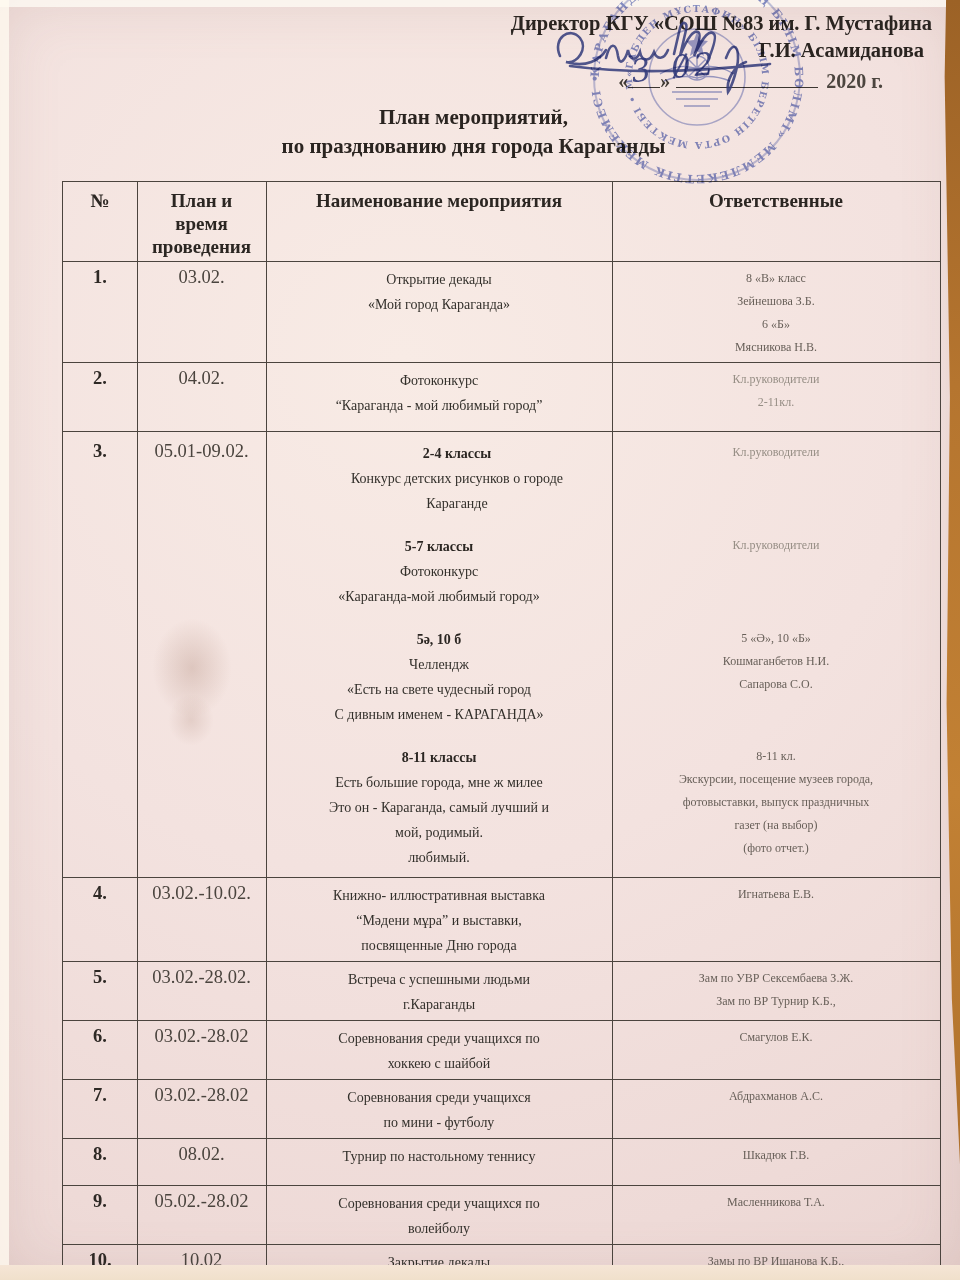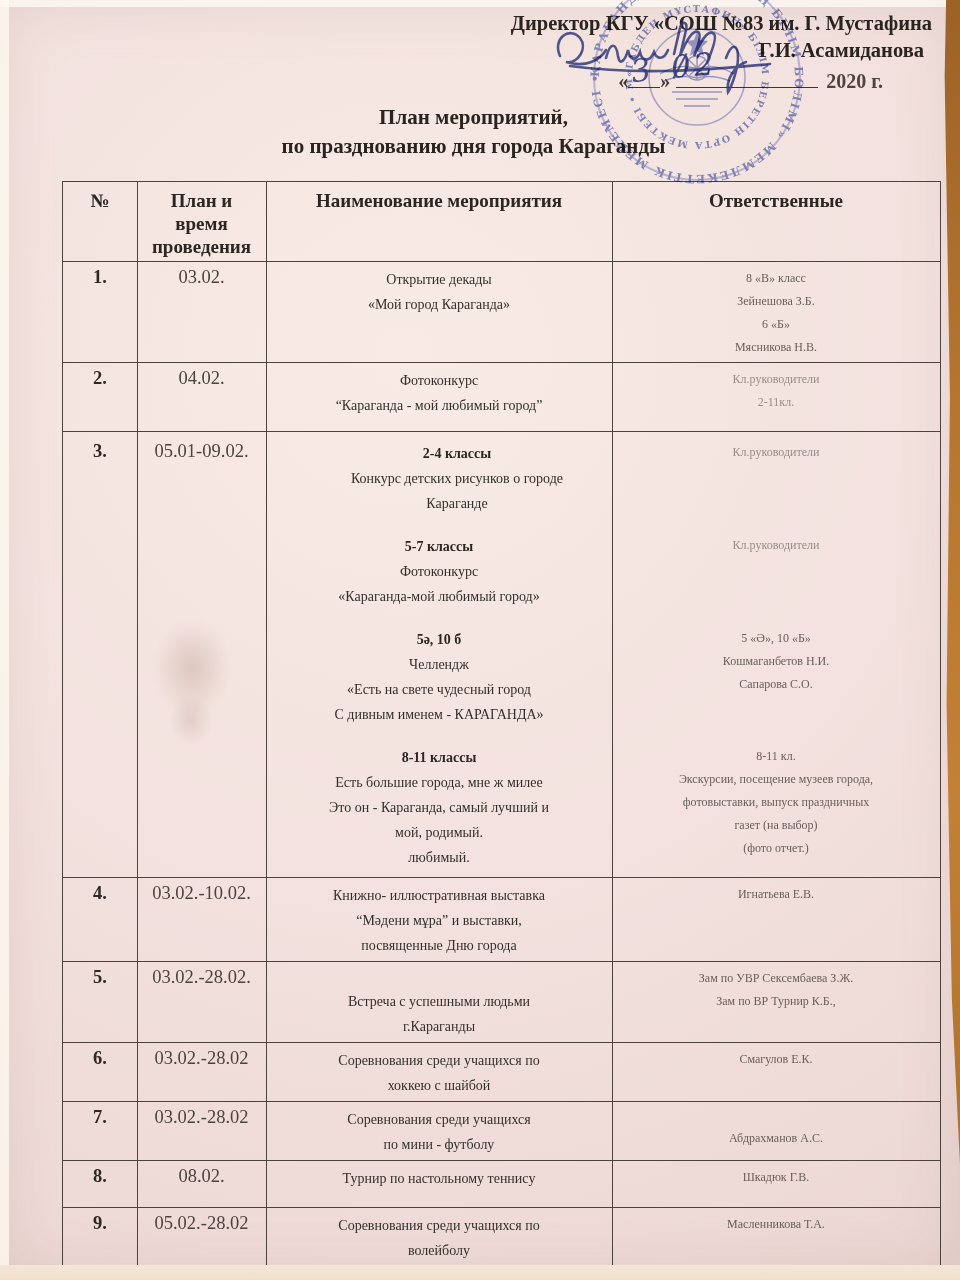--- a/index.html
+++ b/index.html
@@ -203,21 +203,21 @@
         <div class="cell blk c-resp" style="grid-area: 1 / 4;">
           <div class="ln">Игнатьева Е.В.</div>
         </div>
         <span class="vline vl1"></span>
         <span class="vline vl2"></span>
         <span class="vline vl3"></span>
       </div>
       <div class="t-row">
         <div class="cell c-num" style="grid-area: 1 / 1 / span 1;">5.</div>
         <div class="cell c-date" style="grid-area: 1 / 2 / span 1;">03.02.-28.02.</div>
-        <div class="cell blk c-event" style="grid-area: 1 / 3; margin-top: 22px;">
+        <div class="cell blk c-event" style="grid-area: 1 / 3;">
           <div class="ln">Встреча с успешными людьми</div>
           <div class="ln">г.Караганды</div>
         </div>
         <div class="cell blk c-resp" style="grid-area: 1 / 4;">
           <div class="ln">Зам по УВР Сексембаева З.Ж.</div>
           <div class="ln">Зам по ВР Турнир К.Б.,</div>
         </div>
         <span class="vline vl1"></span>
         <span class="vline vl2"></span>
         <span class="vline vl3"></span>
@@ -236,21 +236,21 @@
         <span class="vline vl2"></span>
         <span class="vline vl3"></span>
       </div>
       <div class="t-row">
         <div class="cell c-num" style="grid-area: 1 / 1 / span 1;">7.</div>
         <div class="cell c-date" style="grid-area: 1 / 2 / span 1;">03.02.-28.02</div>
         <div class="cell blk c-event" style="grid-area: 1 / 3;">
           <div class="ln">Соревнования среди учащихся</div>
           <div class="ln">по мини - футболу</div>
         </div>
-        <div class="cell blk c-resp" style="grid-area: 1 / 4; margin-top: 20px;">
+        <div class="cell blk c-resp" style="grid-area: 1 / 4;">
           <div class="ln">Абдрахманов А.С.</div>
         </div>
         <span class="vline vl1"></span>
         <span class="vline vl2"></span>
         <span class="vline vl3"></span>
       </div>
       <div class="t-row">
         <div class="cell c-num" style="grid-area: 1 / 1 / span 1;">8.</div>
         <div class="cell c-date" style="grid-area: 1 / 2 / span 1;">08.02.</div>
         <div class="cell blk c-event" style="grid-area: 1 / 3;">

